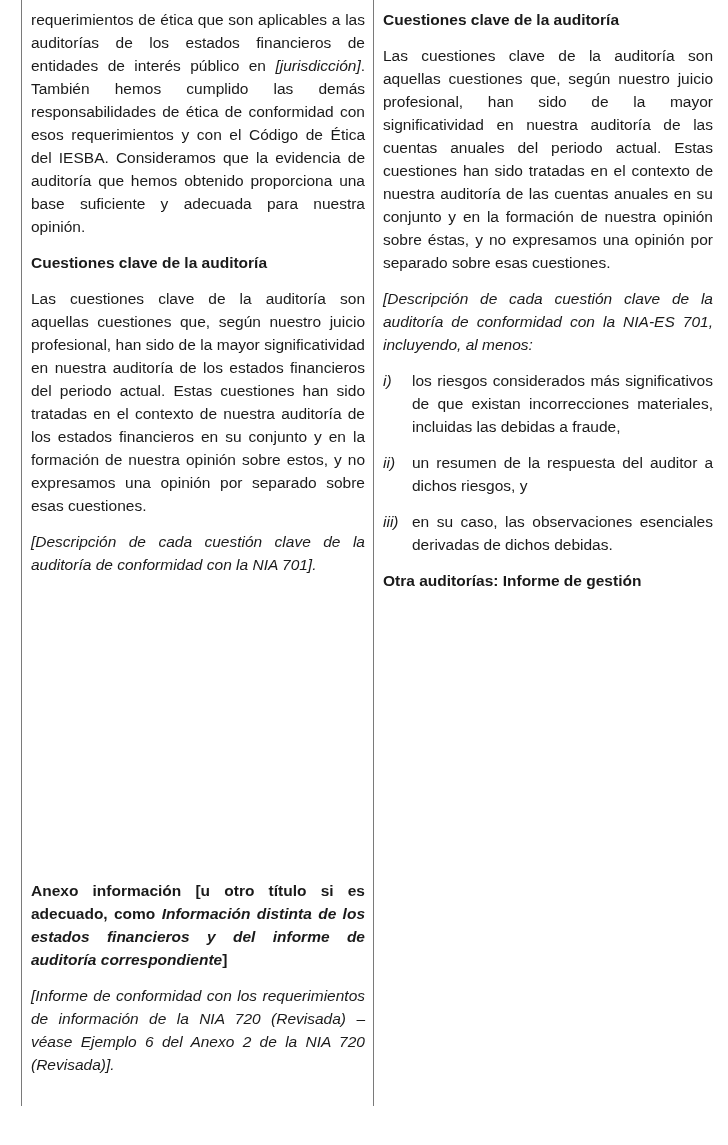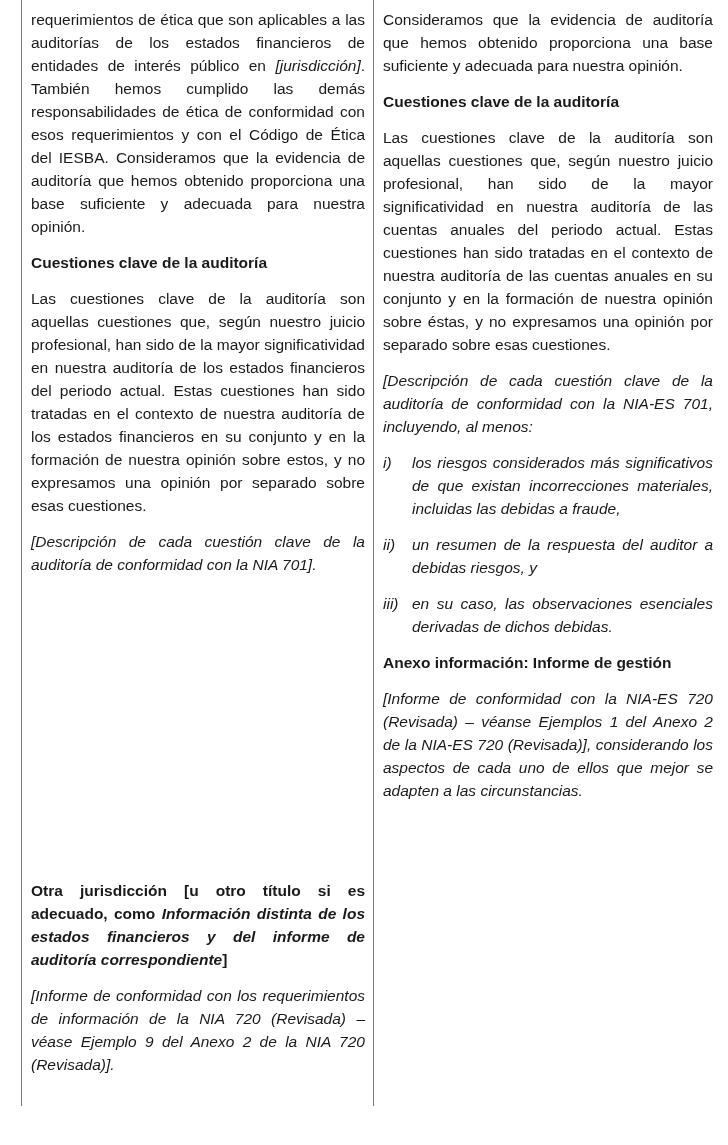--- a/index.html
+++ b/index.html
@@ -44,50 +44,47 @@
   .seg-bold { font-weight: bold; }
   .seg-bolditalic { font-weight: bold; font-style: italic; }
   .list-item { display: flex; margin: 0 0 13px 0; }
   .list-marker {
     flex: 0 0 29px;
     font-style: italic;
     text-align: left;
   }
   .list-text {
     flex: 1;
-    font-style: italic;
     text-align: justify;
   }
 </style>
 </head>
 <body>
 
 <div class="doc-table">
   <div class="cell cell-left">
       <div class="block"><span class="seg-normal">requerimientos de ética que son aplicables a las auditorías de los estados financieros de entidades de interés público en </span><span class="seg-italic">[jurisdicción]</span><span class="seg-normal">. También hemos cumplido las demás responsabilidades de ética de conformidad con esos requerimientos y con el Código de Ética del IESBA. Consideramos que la evidencia de auditoría que hemos obtenido proporciona una base suficiente y adecuada para nuestra opinión.</span></div>
       <div class="block heading"><span class="seg-bold">Cuestiones clave de la auditoría</span></div>
       <div class="block"><span class="seg-normal">Las cuestiones clave de la auditoría son aquellas cuestiones que, según nuestro juicio profesional, han sido de la mayor significatividad en nuestra auditoría de los estados financieros del periodo actual. Estas cuestiones han sido tratadas en el contexto de nuestra auditoría de los estados financieros en su conjunto y en la formación de nuestra opinión sobre estos, y no expresamos una opinión por separado sobre esas cuestiones.</span></div>
       <div class="block"><span class="seg-italic">[Descripción de cada cuestión clave de la auditoría de conformidad con la NIA 701].</span></div>
       <div class="spacer"></div>
-      <div class="block heading"><span class="seg-bold">Otra jurisdicción [u otro título si es adecuado, como </span><span class="seg-bolditalic">Información distinta de los estados financieros y del informe de auditoría correspondiente</span><span class="seg-bold">]</span></div>
-      <div class="block"><span class="seg-italic">[Informe de conformidad con los requerimientos de información de la NIA 720 (Revisada) – véase Ejemplo 9 del Anexo 2 de la NIA 720 (Revisada)].</span></div>
+      <div class="block heading"><span class="seg-bold">Anexo información [u otro título si es adecuado, como </span><span class="seg-bolditalic">Información distinta de los estados financieros y del informe de auditoría correspondiente</span><span class="seg-bold">]</span></div>
+      <div class="block"><span class="seg-italic">[Informe de conformidad con los requerimientos de información de la NIA 720 (Revisada) – véase Ejemplo 6 del Anexo 2 de la NIA 720 (Revisada)].</span></div>
     </div>
   <div class="cell cell-right">
-      <div class="block"><span class="seg-normal">Consideramos que la evidencia de auditoría que hemos obtenido proporciona una base suficiente y adecuada para nuestra opinión.</span></div>
       <div class="block heading"><span class="seg-bold">Cuestiones clave de la auditoría</span></div>
       <div class="block"><span class="seg-normal">Las cuestiones clave de la auditoría son aquellas cuestiones que, según nuestro juicio profesional, han sido de la mayor significatividad en nuestra auditoría de las cuentas anuales del periodo actual. Estas cuestiones han sido tratadas en el contexto de nuestra auditoría de las cuentas anuales en su conjunto y en la formación de nuestra opinión sobre éstas, y no expresamos una opinión por separado sobre esas cuestiones.</span></div>
       <div class="block"><span class="seg-italic">[Descripción de cada cuestión clave de la auditoría de conformidad con la NIA-ES 701, incluyendo, al menos:</span></div>
       <div class="list-item">
         <span class="list-marker">i)</span>
         <span class="list-text">los riesgos considerados más significativos de que existan incorrecciones materiales, incluidas las debidas a fraude,</span>
       </div>
       <div class="list-item">
         <span class="list-marker">ii)</span>
-        <span class="list-text">un resumen de la respuesta del auditor a debidas riesgos, y</span>
+        <span class="list-text">un resumen de la respuesta del auditor a dichos riesgos, y</span>
       </div>
       <div class="list-item">
         <span class="list-marker">iii)</span>
         <span class="list-text">en su caso, las observaciones esenciales derivadas de dichos debidas.</span>
       </div>
-      <div class="block heading"><span class="seg-bold">Anexo información: Informe de gestión</span></div>
-      <div class="block"><span class="seg-italic">[Informe de conformidad con la NIA-ES 720 (Revisada) – véanse Ejemplos 1 del Anexo 2 de la NIA-ES 720 (Revisada)], considerando los aspectos de cada uno de ellos que mejor se adapten a las circunstancias.</span></div>
+      <div class="block heading"><span class="seg-bold">Otra auditorías: Informe de gestión</span></div>
     </div>
 </div>
 
 </body></html>

